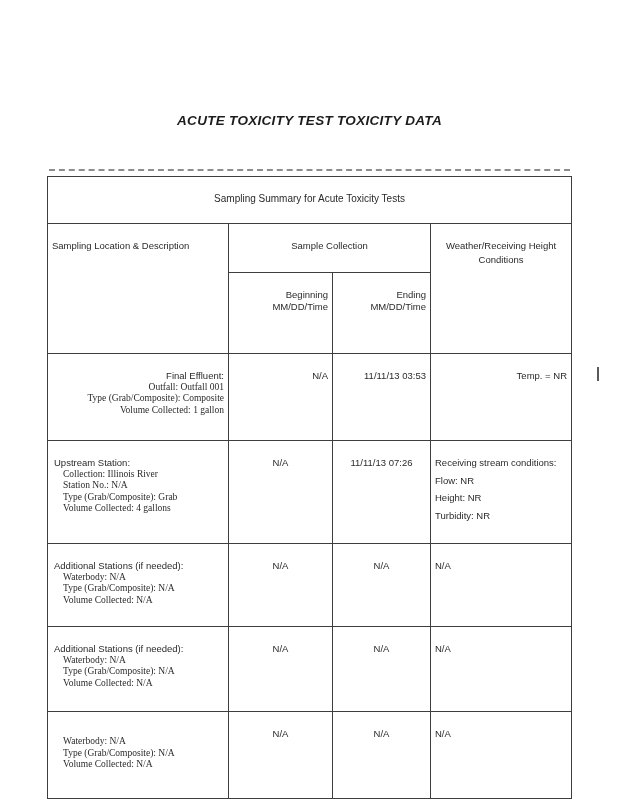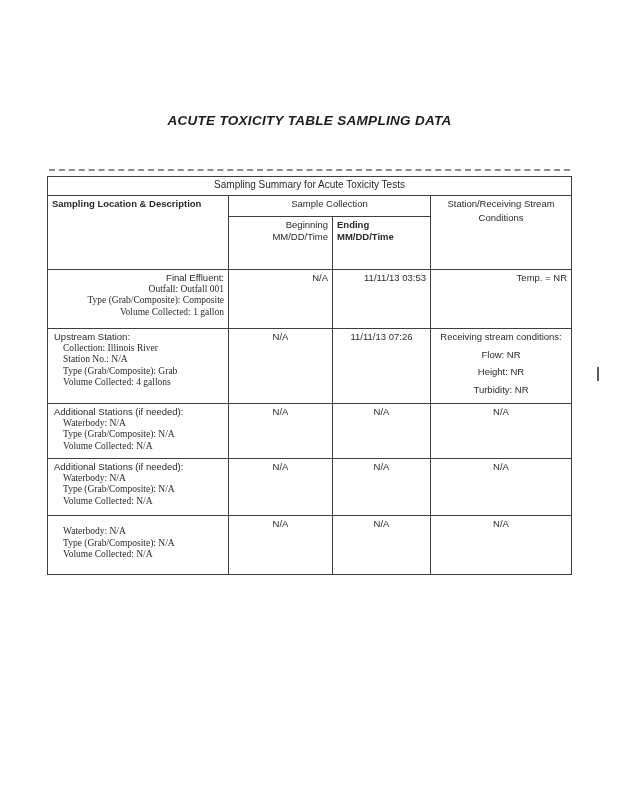--- a/index.html
+++ b/index.html
@@ -51,60 +51,60 @@
     left: 47px;
     width: 524px;
     border-collapse: collapse;
     table-layout: fixed;
     font-size: 9.5px;
     line-height: 11.5px;
     color: #2a2a2a;
   }
   table.sampling td {
     border: 1px solid #3e3e3e;
-    padding: 2px 4px;
+    padding: 16px 4px;
     vertical-align: top;
     overflow: hidden;
   }
   col.c-loc { width: 181px; }
   col.c-beg { width: 104px; }
   col.c-end { width: 98px;  }
   col.c-wea { width: 141px; }
 
   td.caption-cell { text-align: center; font-size: 10px; height: 14px; padding: 2px; }
-  td.h-loc       { padding: 12px 4px 2px 6px; font-weight: bold; }
+  td.h-loc       { padding: 12px 4px 2px 6px; }
   td.h-sc        { text-align: center; height: 16px; padding: 2px; }
   td.h-sub       { height: 48px; padding-top: 9px; }
   .h-beg         { text-align: right; padding-left: 9px; }
-  .h-end         { text-align: left; font-weight: bold; }
+  .h-end         { text-align: right; }
   td.h-weather   { text-align: center; vertical-align: middle; }
 
   td.cell-time    { text-align: center; padding-top: 5px; }
   td.push-down    { padding-top: 16px; }
-  td.cell-weather { text-align: center; padding-top: 5px; }
+  td.cell-weather { padding-top: 5px; }
   td.v-center     { vertical-align: middle; text-align: center; }
 
   .loc-lines { padding-left: 2px; }
   .loc-lines .indent { padding-left: 9px; font-family: Liberation Serif, serif; }
   .loc-lines.pad-top { padding-top: 8px; }
 
   .weather-lines div { margin: 0 0 2px; }
   .weather-lines.spaced div { margin: 0 0 6px; }
 
   tr.r1 td { height: 54px; text-align: right; }
   tr.r2 td { height: 70px; }
   tr.r3 td { height: 50px; }
   tr.r4 td { height: 52px; }
   tr.r5 td { height: 54px; }
 </style>
 </head>
 <body>
 
 <div class="title-block">
-  <div>ACUTE TOXICITY TABLE SAMPLING DATA</div>
+  <div>ACUTE TOXICITY TEST TOXICITY DATA</div>
 </div>
 
 <div class="artifact-dashes"></div>
 <div class="artifact-tick"></div>
 
 <table class="sampling">
   <colgroup>
     <col class="c-loc">
       <col class="c-beg">
       <col class="c-end">
@@ -113,21 +113,21 @@
   <tbody>
     <tr>
       <td colspan="4" class="caption-cell">Sampling Summary for Acute Toxicity Tests</td>
     </tr>
 
     <tr>
       <td rowspan="2" class="h-loc">Sampling Location &amp; Description</td>
       <td colspan="2" class="h-sc">Sample Collection</td>
       <td rowspan="2" class="h-weather">
         <div class="weather-lines">
-            <div>Station/Receiving Stream</div>
+            <div>Weather/Receiving Height</div>
             <div class="indent">Conditions</div>
           </div>
       </td>
     </tr>
 
     <tr>
       <td class="h-sub h-beg">
         <div>
             <div>Beginning</div>
             <div class="indent">MM/DD/Time</div>

